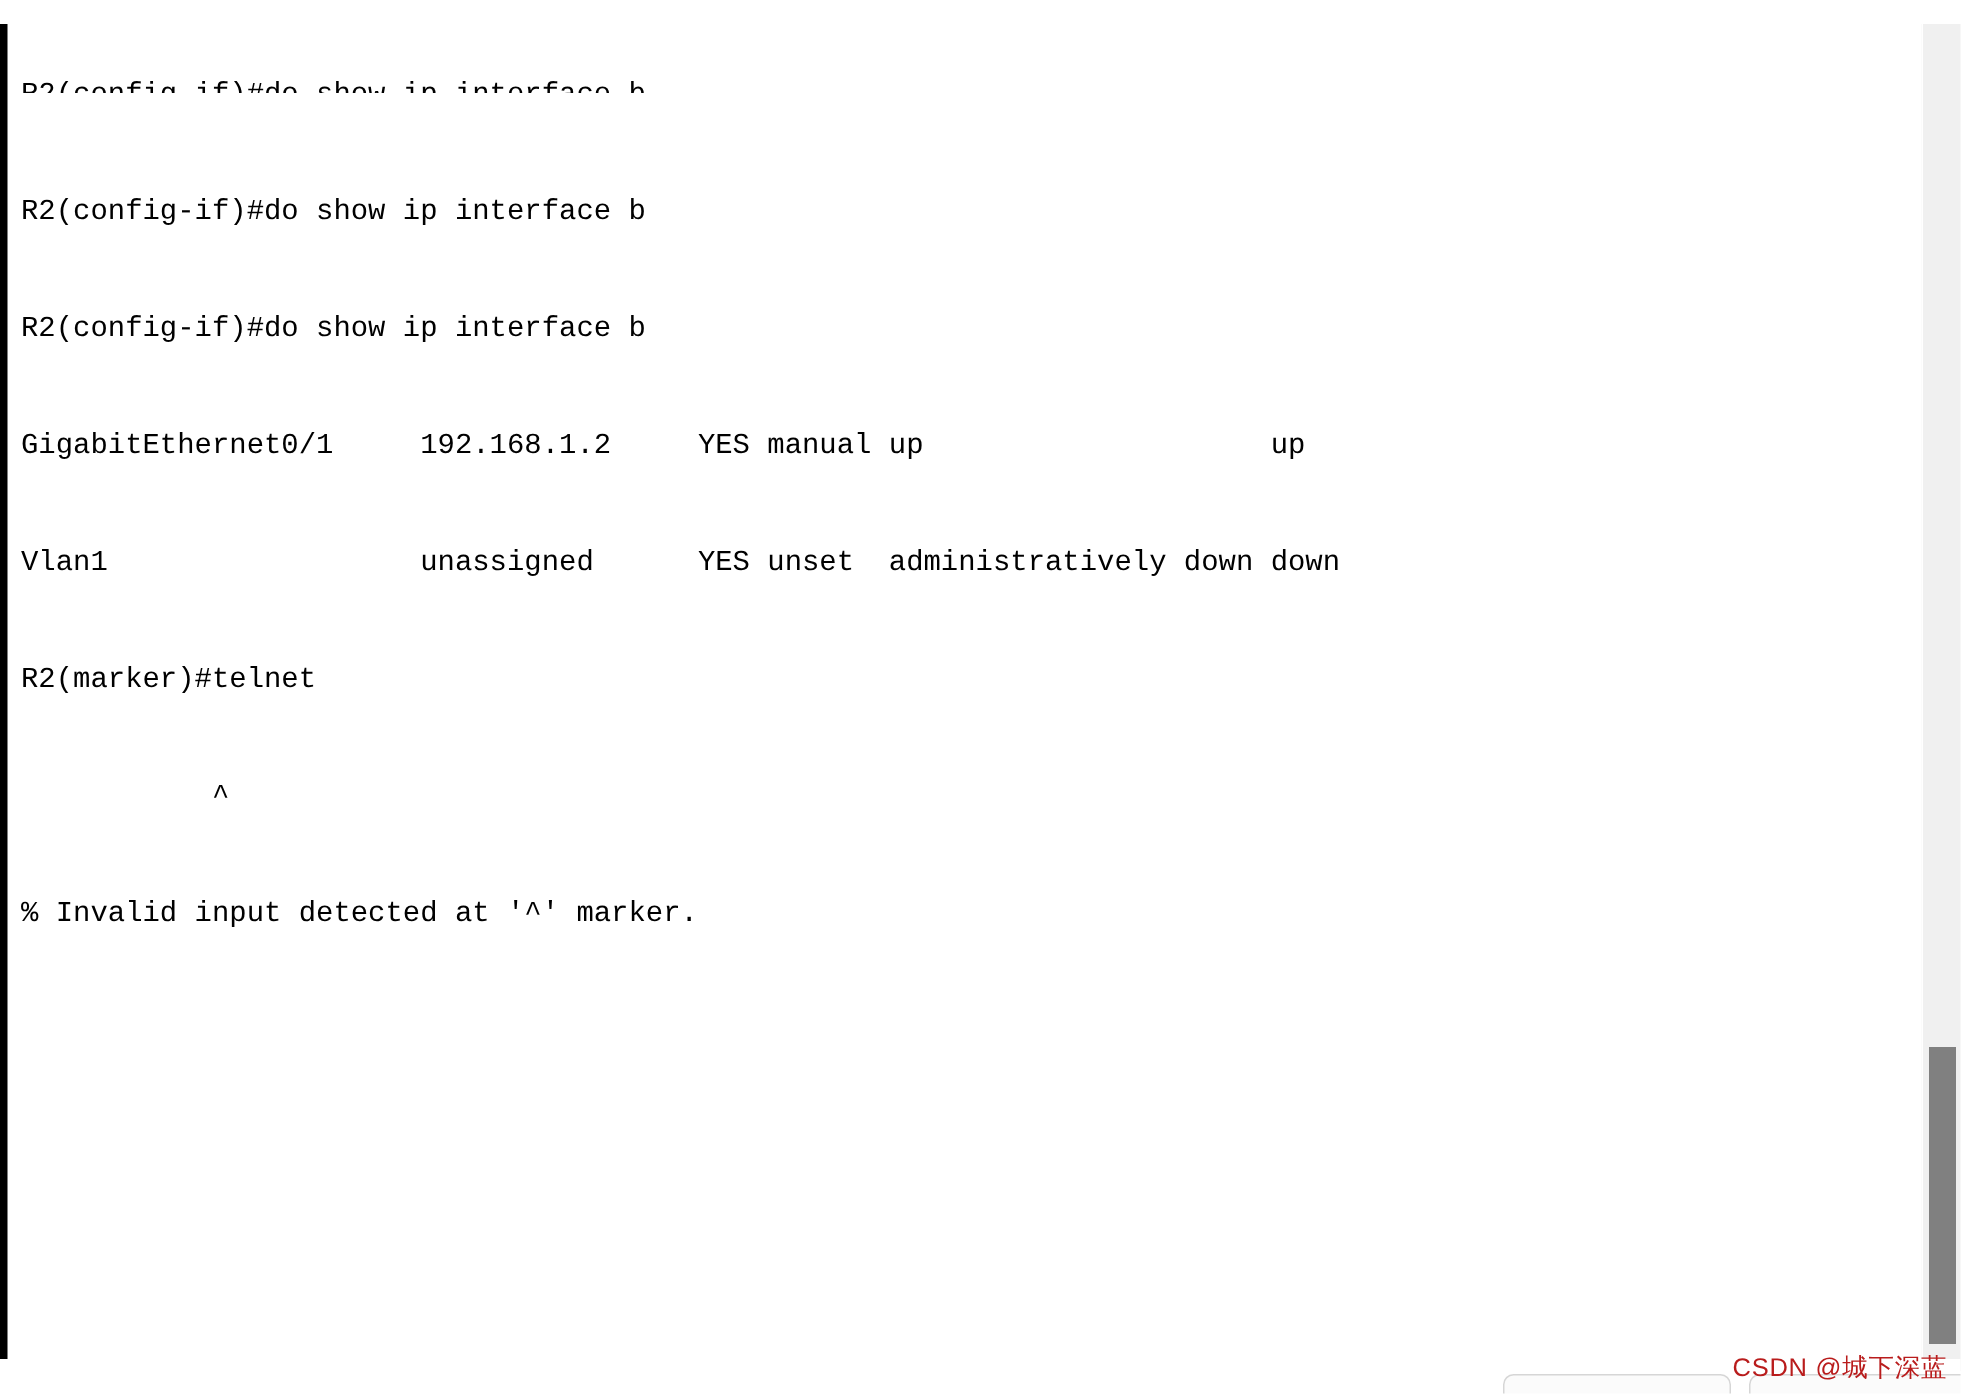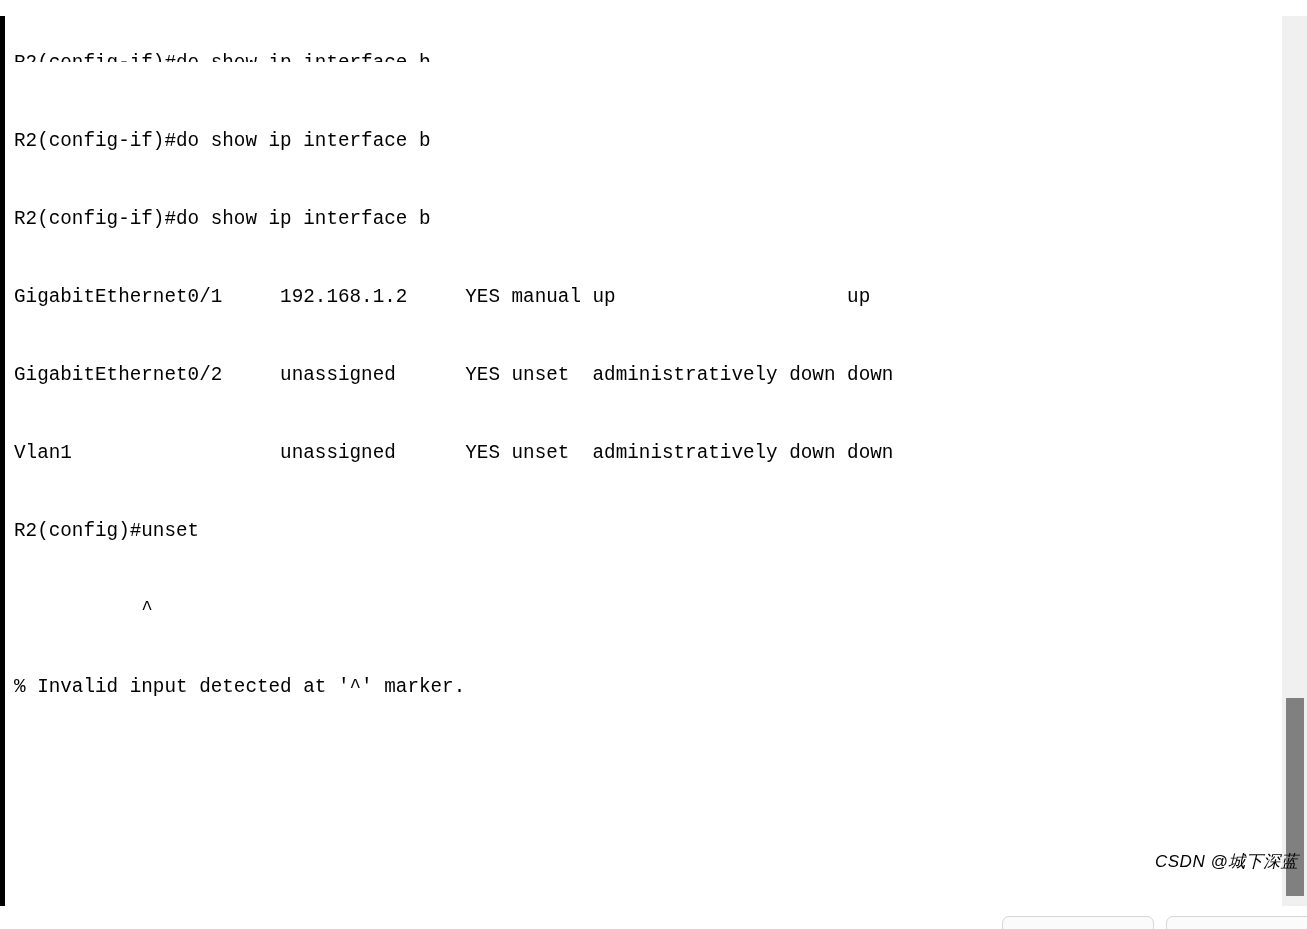--- a/index.html
+++ b/index.html
@@ -111,45 +111,43 @@
     background: #fbfbfb;
     box-sizing: border-box;
   }
   #chrome-field-left  { left: 1002px; width: 152px; }
   #chrome-field-right { left: 1166px; width: 152px; }
 
   
   #watermark {
     position: absolute;
     left: 1155px;
-    top: 850px;
+    top: 900px;
     font-family: "Liberation Sans", sans-serif;
     font-size: 17px;
-    color: #000000;
+    color: #b91c1c;
     white-space: nowrap;
     letter-spacing: 0.5px;
     user-select: none;
-    font-style: italic;
   }
 </style>
 </head>
 <body>
 
 <div id="terminal-window">
 
   <div id="terminal-left-border"></div>
 
   <div id="terminal-output">
     <div class="term-line clipped-top">R2(config-if)#do show ip interface b</div>
     <div class="term-line">R2(config-if)#do show ip interface b</div>
     <div class="term-line">R2(config-if)#do show ip interface b</div>
     <div class="term-line">GigabitEthernet0/1     192.168.1.2     YES manual up                    up</div>
-    <div class="term-line">GigabitEthernet0/2     unassigned      YES unset  administratively down down</div>
     <div class="term-line">Vlan1                  unassigned      YES unset  administratively down down</div>
-    <div class="term-line">R2(config)#unset</div>
+    <div class="term-line">R2(marker)#telnet</div>
     <div class="term-line">           ^</div>
     <div class="term-line">% Invalid input detected at '^' marker.</div>
     
     
     
     
     
     
     
     

